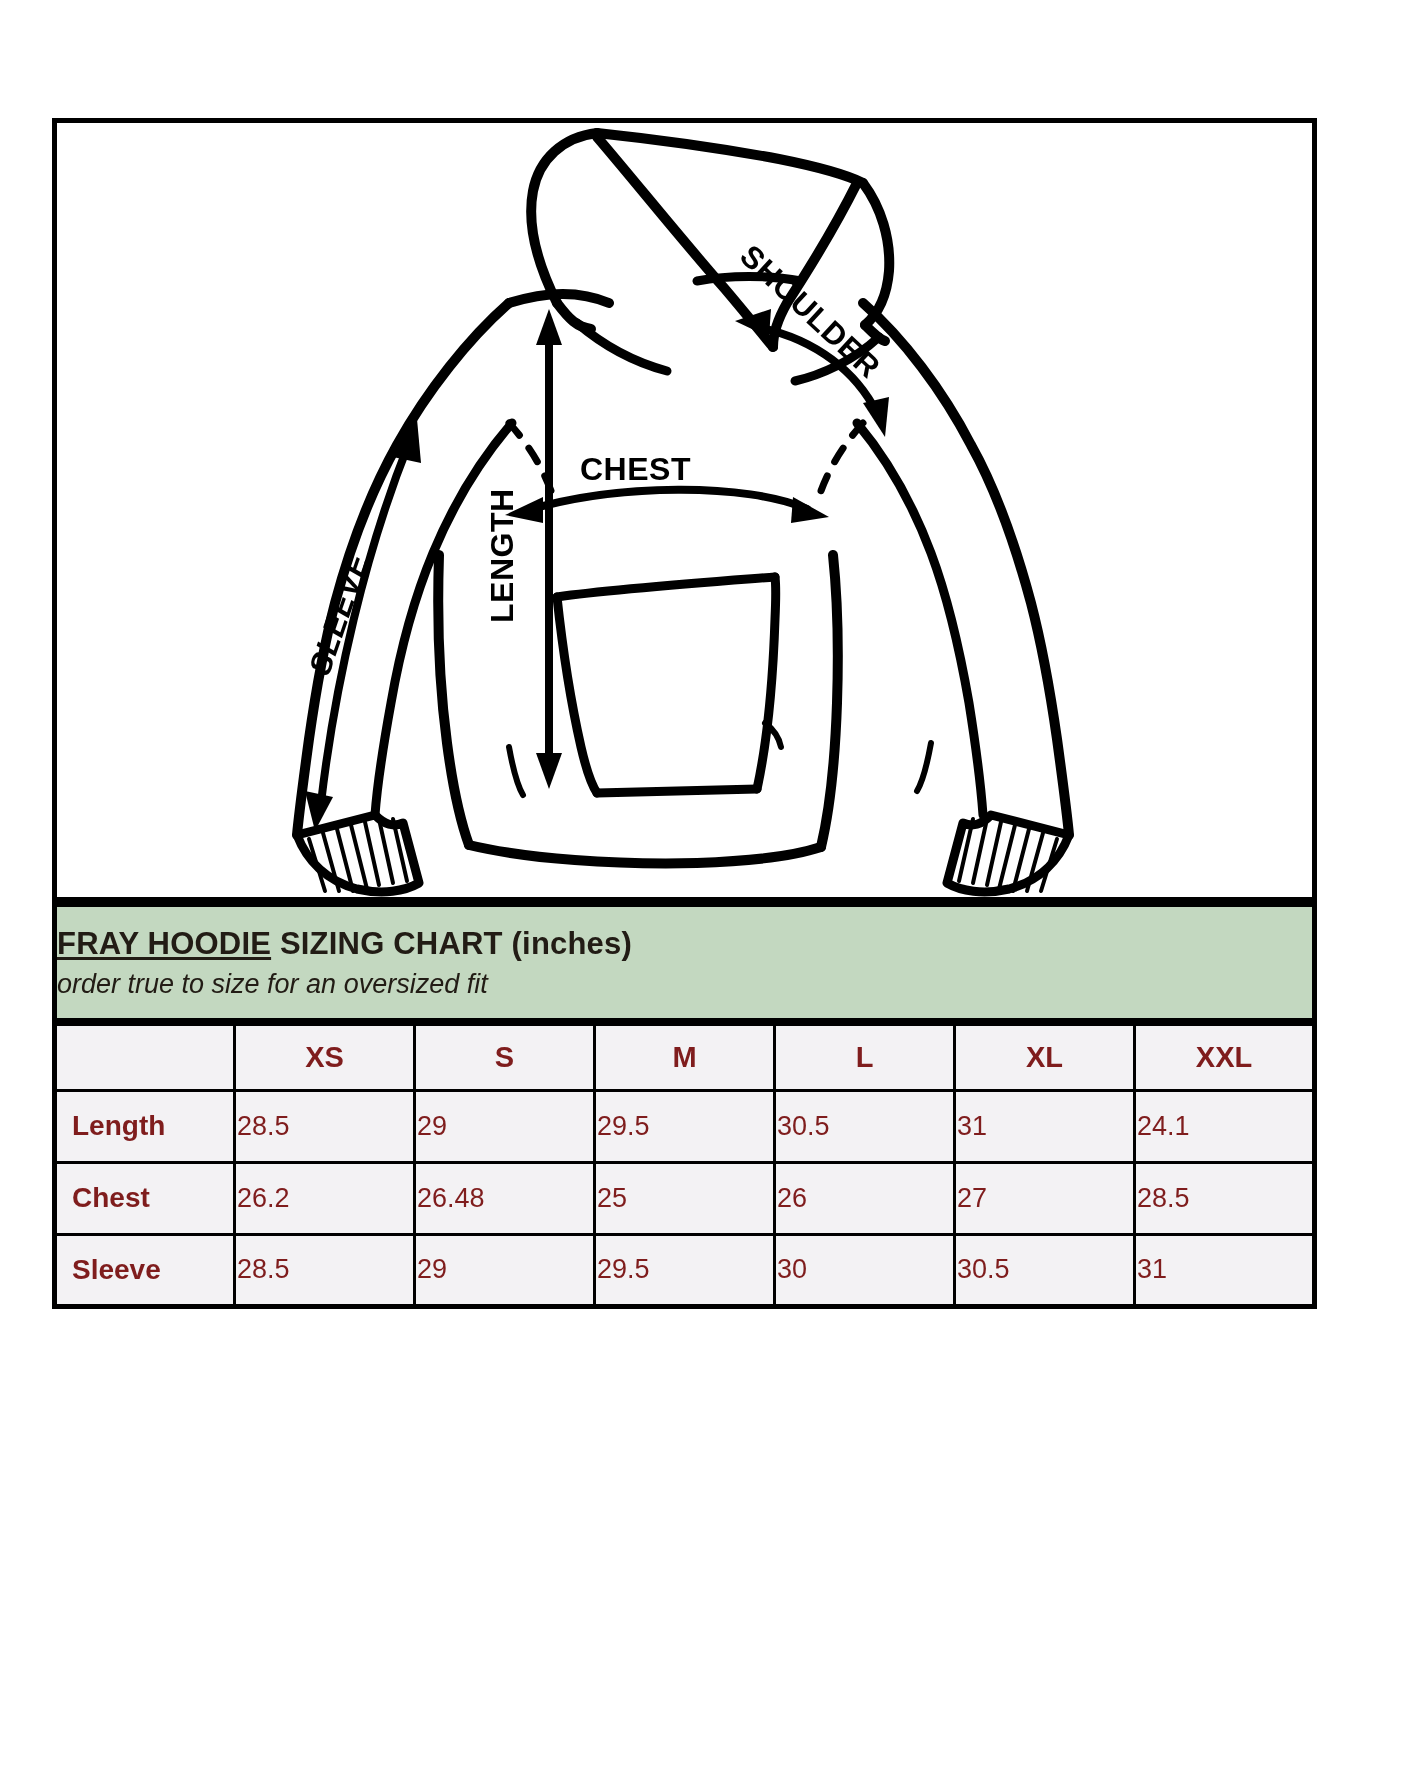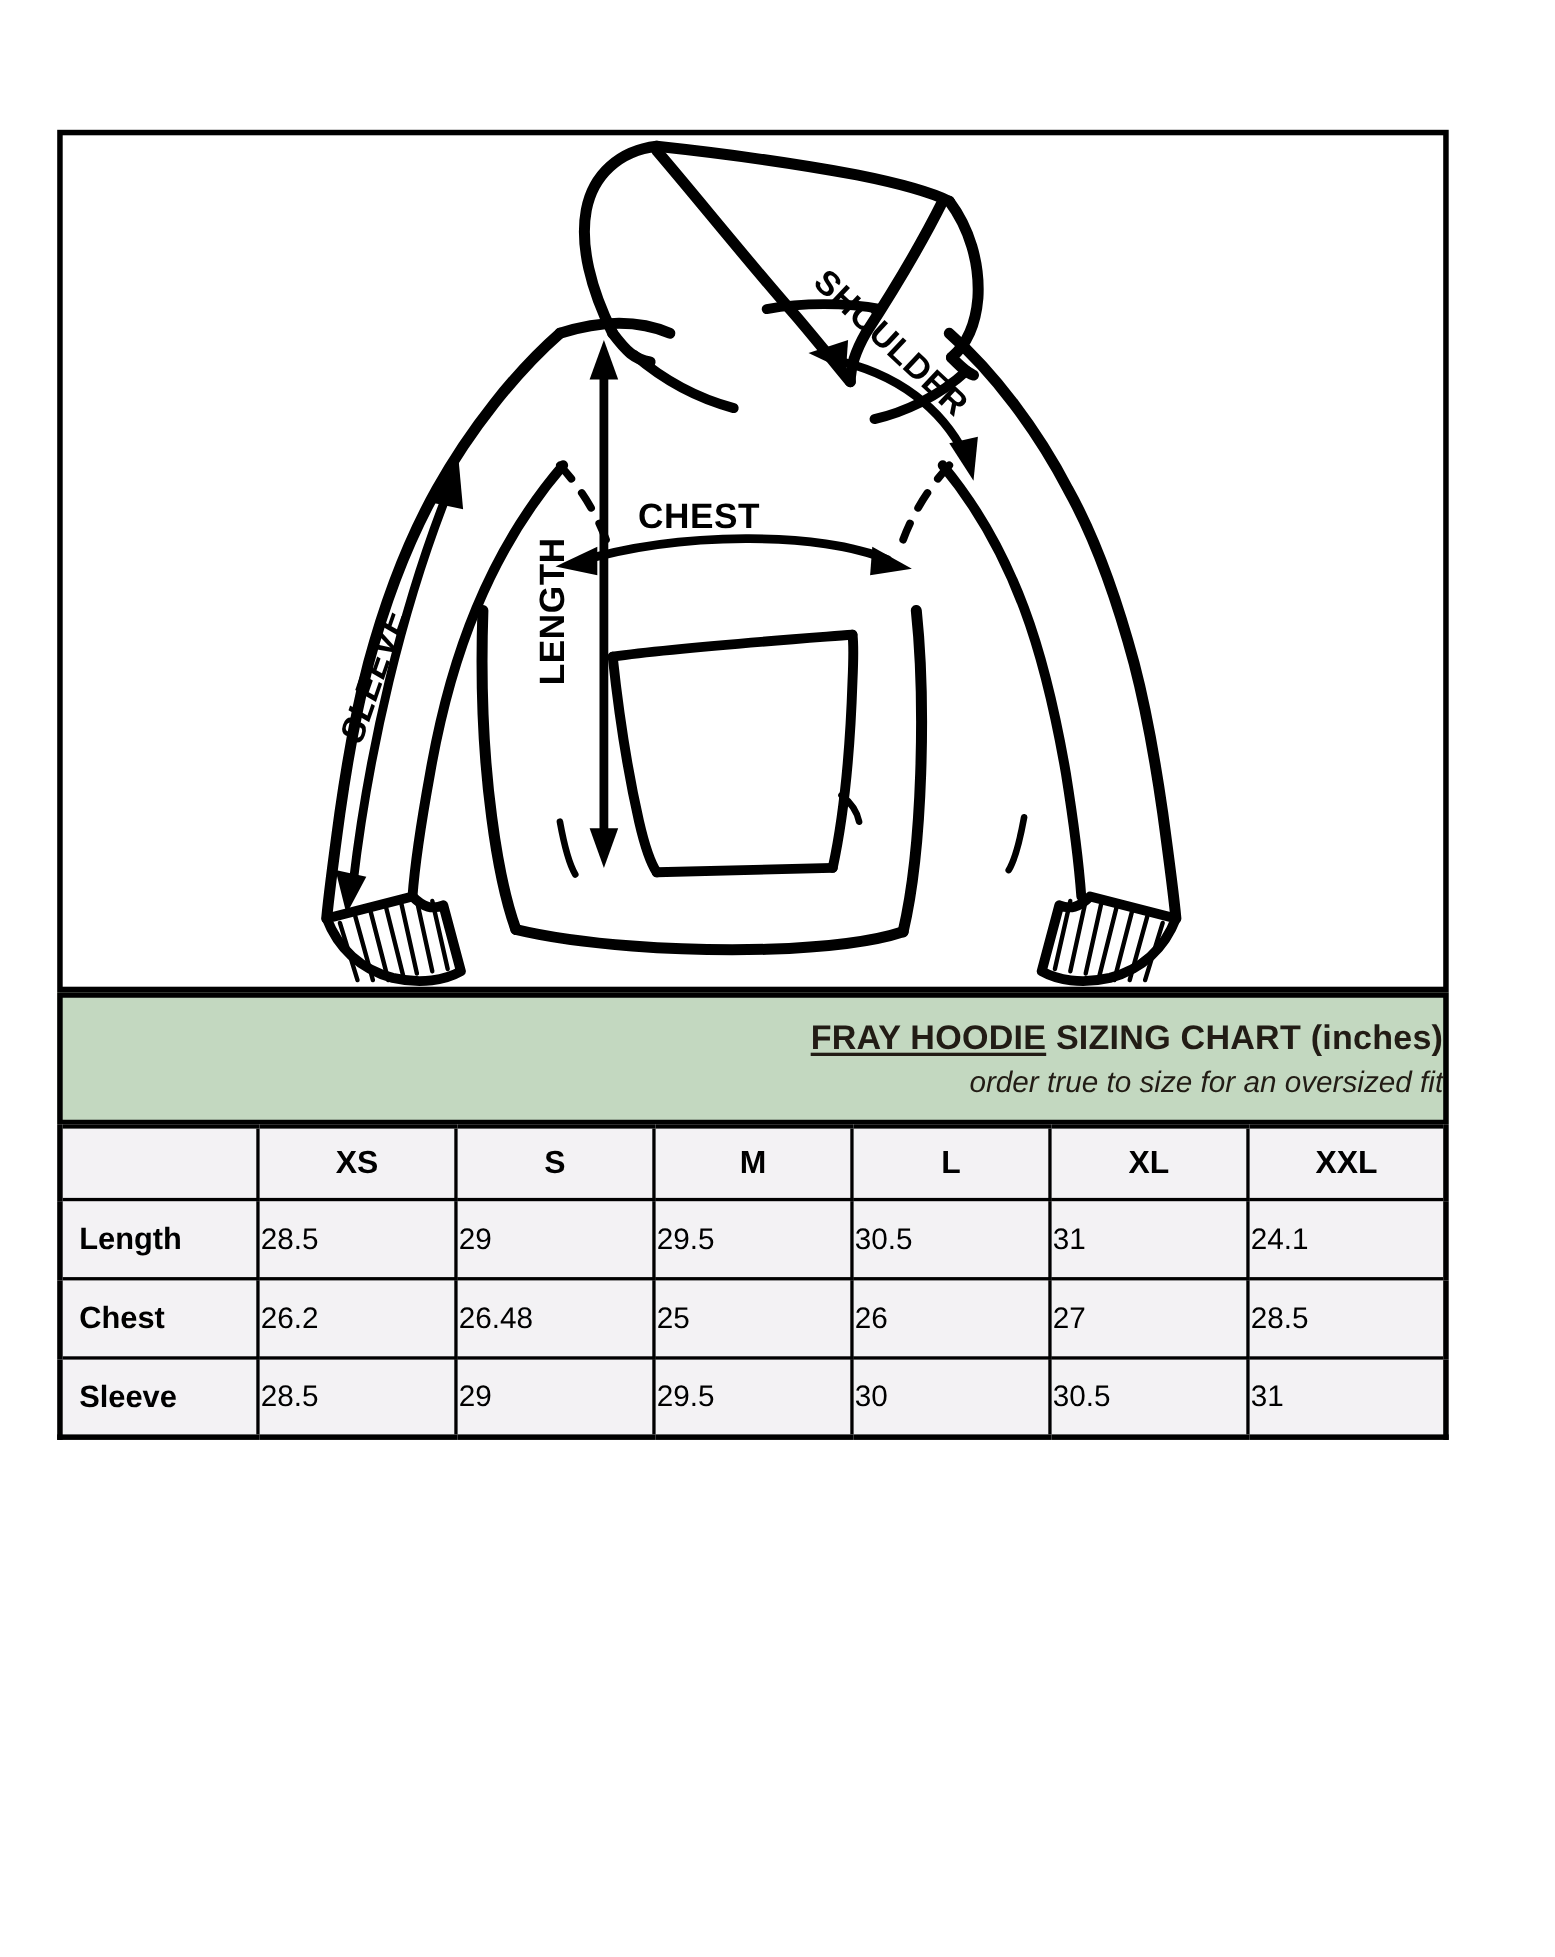--- a/index.html
+++ b/index.html
@@ -91,21 +91,21 @@
     width: 1265px;
     height: 120px;
     box-sizing: border-box;
     background: #c3d8c0;
     border-left: 5px solid #000000;
     border-right: 5px solid #000000;
     border-top: 5px solid #000000;
     border-bottom: 4px solid #000000;
     display: flex;
     flex-direction: column;
-    align-items: flex-end;
+    align-items: flex-start;
     justify-content: center;
     color: #221c15;
   }
   #title-line {
     font-size: 31px;
     font-weight: bold;
     letter-spacing: 0.2px;
     margin-bottom: 7px;
   }
   #title-line .underlined {
@@ -125,21 +125,21 @@
     top: 1022px;
     width: 1265px;
     border-collapse: collapse;
     table-layout: fixed;
     background: #f3f2f4;
   }
   #size-table td, #size-table th {
     border: 3px solid #000000;
     box-sizing: border-box;
     background: #f3f2f4;
-    color: #000000;
+    color: #7f1d1d;
     font-family: "Liberation Sans", sans-serif;
   }
   #size-table th.corner-cell {
     border-left: 5px solid #000000;
     border-top: 4px solid #000000;
   }
   #size-table th.size-head {
     text-align: center;
     font-size: 29px;
     font-weight: bold;

